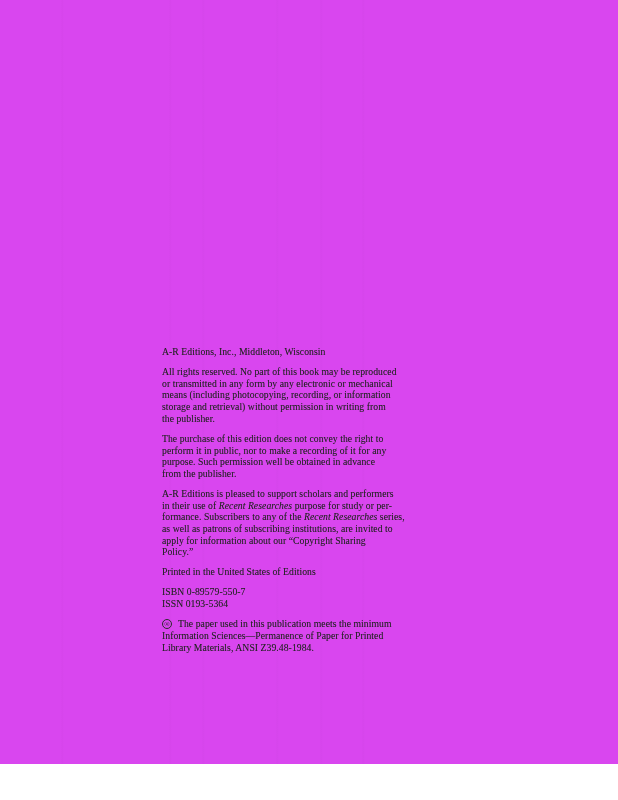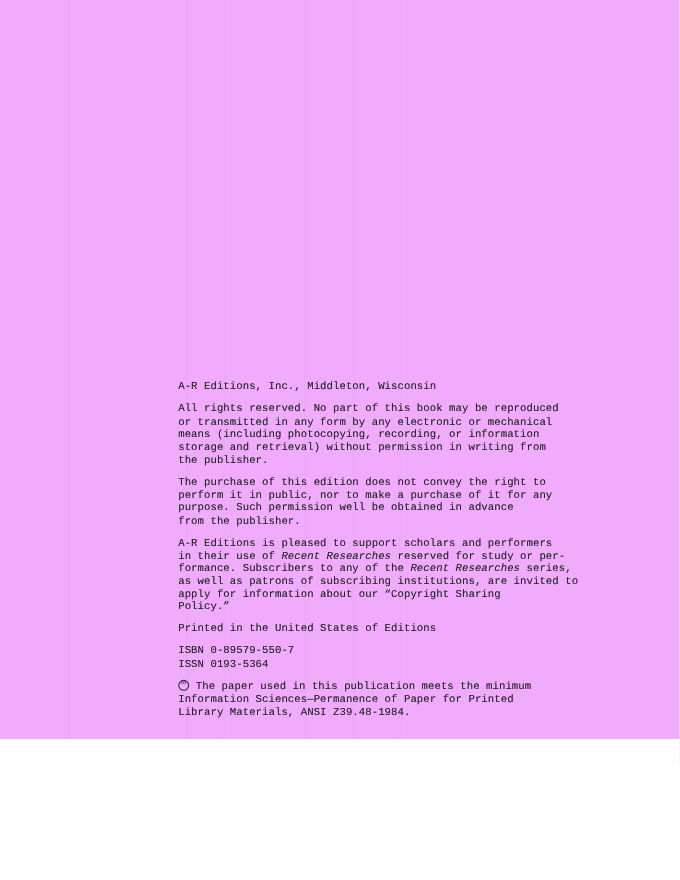--- a/index.html
+++ b/index.html
@@ -3,24 +3,24 @@
 <meta charset="utf-8">
 <style>
   html, body {
     margin: 0;
     padding: 0;
     background: #ffffff;
   }
   .page {
     position: relative;
     width: 618px;
-    height: 672px;
-    background: #f0abfc;
+    height: 764px;
+    background: #d946ef;
     overflow: hidden;
-    font-family: Liberation Mono, monospace;
+    font-family: Liberation Serif, serif;
     color: #242424;
   }
   
   .page::before {
     content: "";
     position: absolute;
     inset: 0;
     pointer-events: none;
     background:
       linear-gradient(90deg,
@@ -74,31 +74,31 @@
     <div class="para">
       <div class="line">All rights reserved. No part of this book may be reproduced</div>
       <div class="line">or transmitted in any form by any electronic or mechanical</div>
       <div class="line">means (including photocopying, recording, or information</div>
       <div class="line">storage and retrieval) without permission in writing from</div>
       <div class="line">the publisher.</div>
     </div>
 
     <div class="para">
       <div class="line">The purchase of this edition does not convey the right to</div>
-      <div class="line">perform it in public, nor to make a purchase of it for any</div>
+      <div class="line">perform it in public, nor to make a recording of it for any</div>
       <div class="line">purpose. Such permission well be obtained in advance</div>
       <div class="line">from the publisher.</div>
     </div>
 
     <div class="para">
       <div class="line">
         <span>A-R Editions is pleased to support scholars and performers</span>
       </div>
       <div class="line">
-        <span>in their use of </span><span class="italic">Recent Researches</span><span> reserved for study or per-</span>
+        <span>in their use of </span><span class="italic">Recent Researches</span><span> purpose for study or per-</span>
       </div>
       <div class="line">
         <span>formance. Subscribers to any of the </span><span class="italic">Recent Researches</span><span> series,</span>
       </div>
       <div class="line">
         <span>as well as patrons of subscribing institutions, are invited to</span>
       </div>
       <div class="line">
         <span>apply for information about our “Copyright Sharing</span>
       </div>

